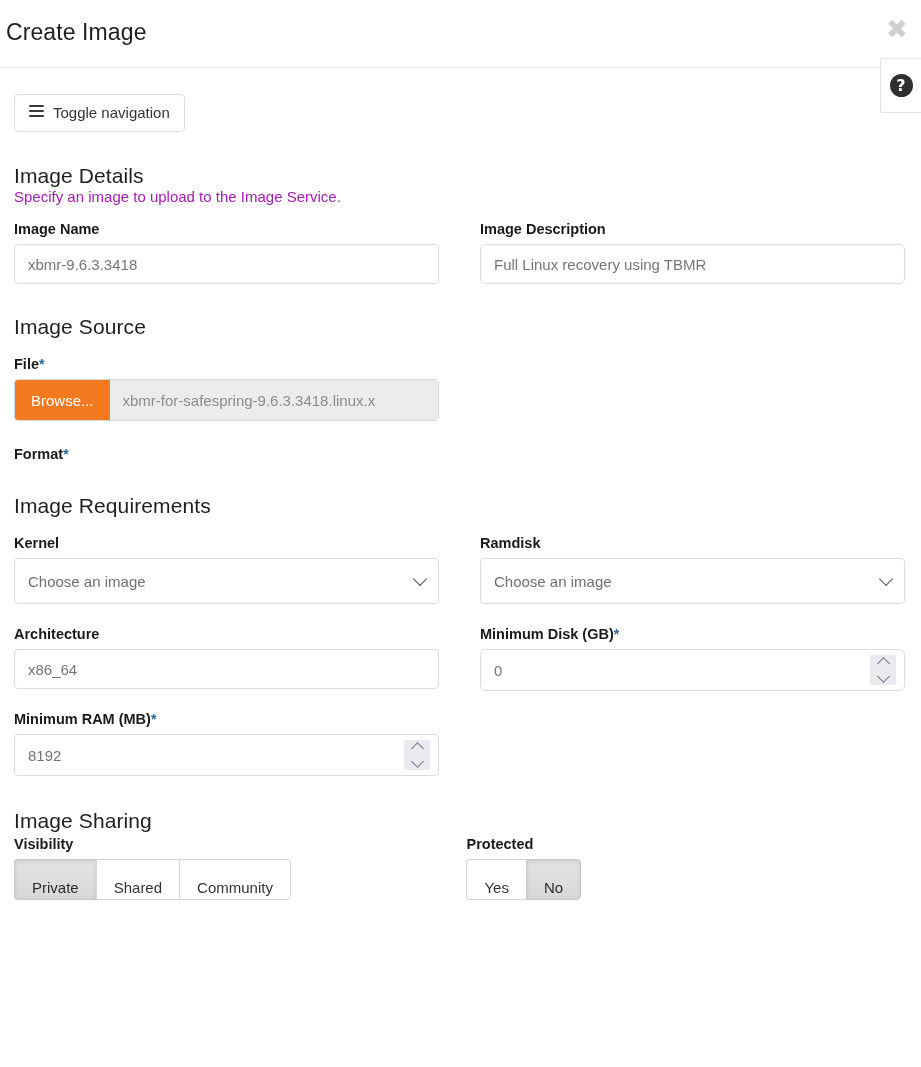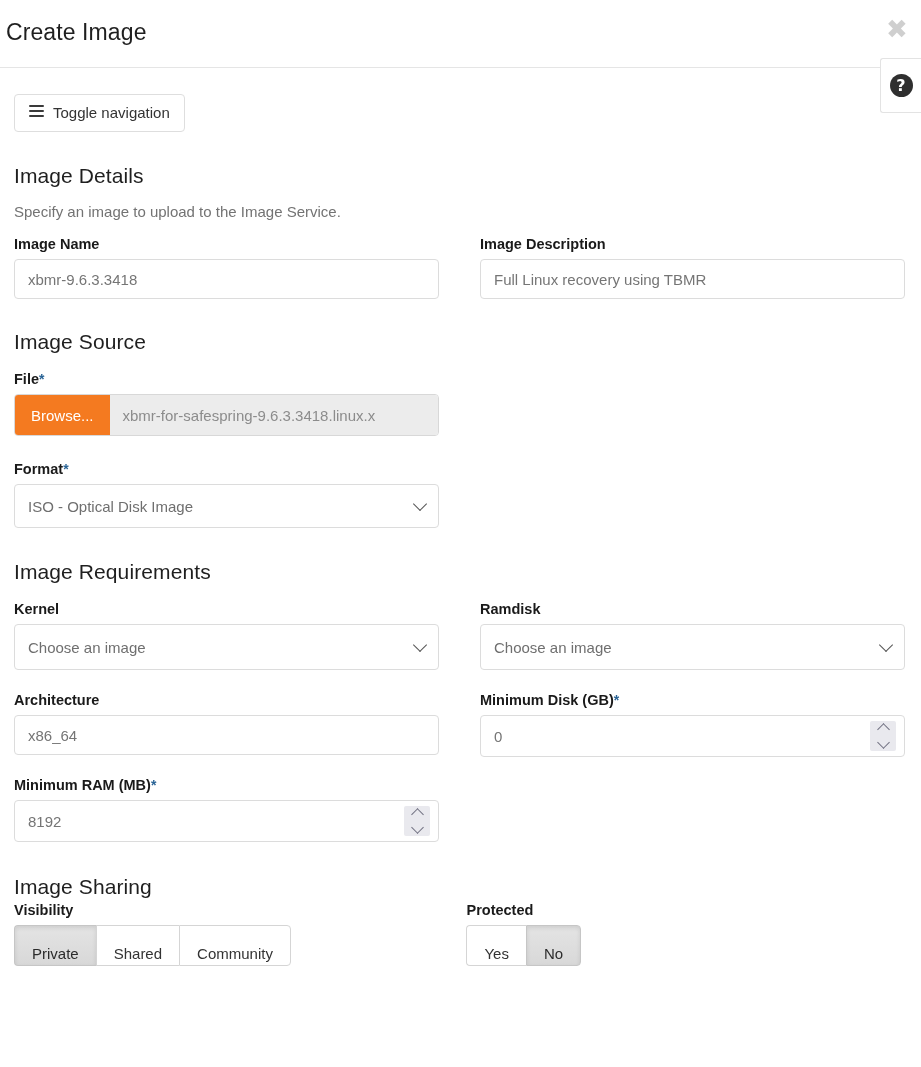--- a/index.html
+++ b/index.html
@@ -100,22 +100,21 @@
 
   h3.section {
     font-size: 21px;
     font-weight: 400;
     color: #1f1f1f;
     margin: 32px 0 0 0;
     letter-spacing: .1px;
   }
   .section-desc {
     font-size: 15px;
-    color: #737373;
-    margin-top: 15px;
+    color: #a21caf;
   }
 
   .grid { display: flex; }
   .col { width: 466px; padding-right: 41px; }
   .col.right { padding-right: 0; width: 455px; }
 
   label.fld {
     display: block;
     font-size: 14.5px;
     font-weight: bold;
@@ -129,21 +128,21 @@
     height: 40px;
     border: 1px solid #dcdcdc;
     border-radius: 4px;
     background: #fff;
     padding: 0 13px;
     font-size: 15px;
     color: #000000;
     font-family: "Liberation Sans", sans-serif;
     outline: none;
   }
-  .col.right .text-input { width: 425px; }
+  .col.right .text-input { width: 425px; border-radius: 6px; }
 
   
   .file-row {
     display: flex;
     width: 425px;
     height: 42px;
     border: 1px solid #d8d8d8;
     border-radius: 4px;
     overflow: hidden;
   }
@@ -290,24 +289,20 @@
     <div style="margin-top:17px;">
       <label class="fld"><span>File</span><span class="req">*</span></label>
       <div class="file-row">
         <div class="browse-btn">Browse...</div>
         <div class="file-name">xbmr-for-safespring-9.6.3.3418.linux.x</div>
       </div>
     </div>
 
     <div style="margin-top:25px;">
       <label class="fld"><span>Format</span><span class="req">*</span></label>
-      <div class="select-box">
-        <span>ISO - Optical Disk Image</span>
-        <span class="chev"></span>
-      </div>
     </div>
 
     
     <h3 class="section" style="margin-top:32px;">Image Requirements</h3>
 
     <div class="grid" style="margin-top:17px;">
       <div class="col">
         <label class="fld">Kernel</label>
         <div class="select-box tall">
           <span>Choose an image</span>

